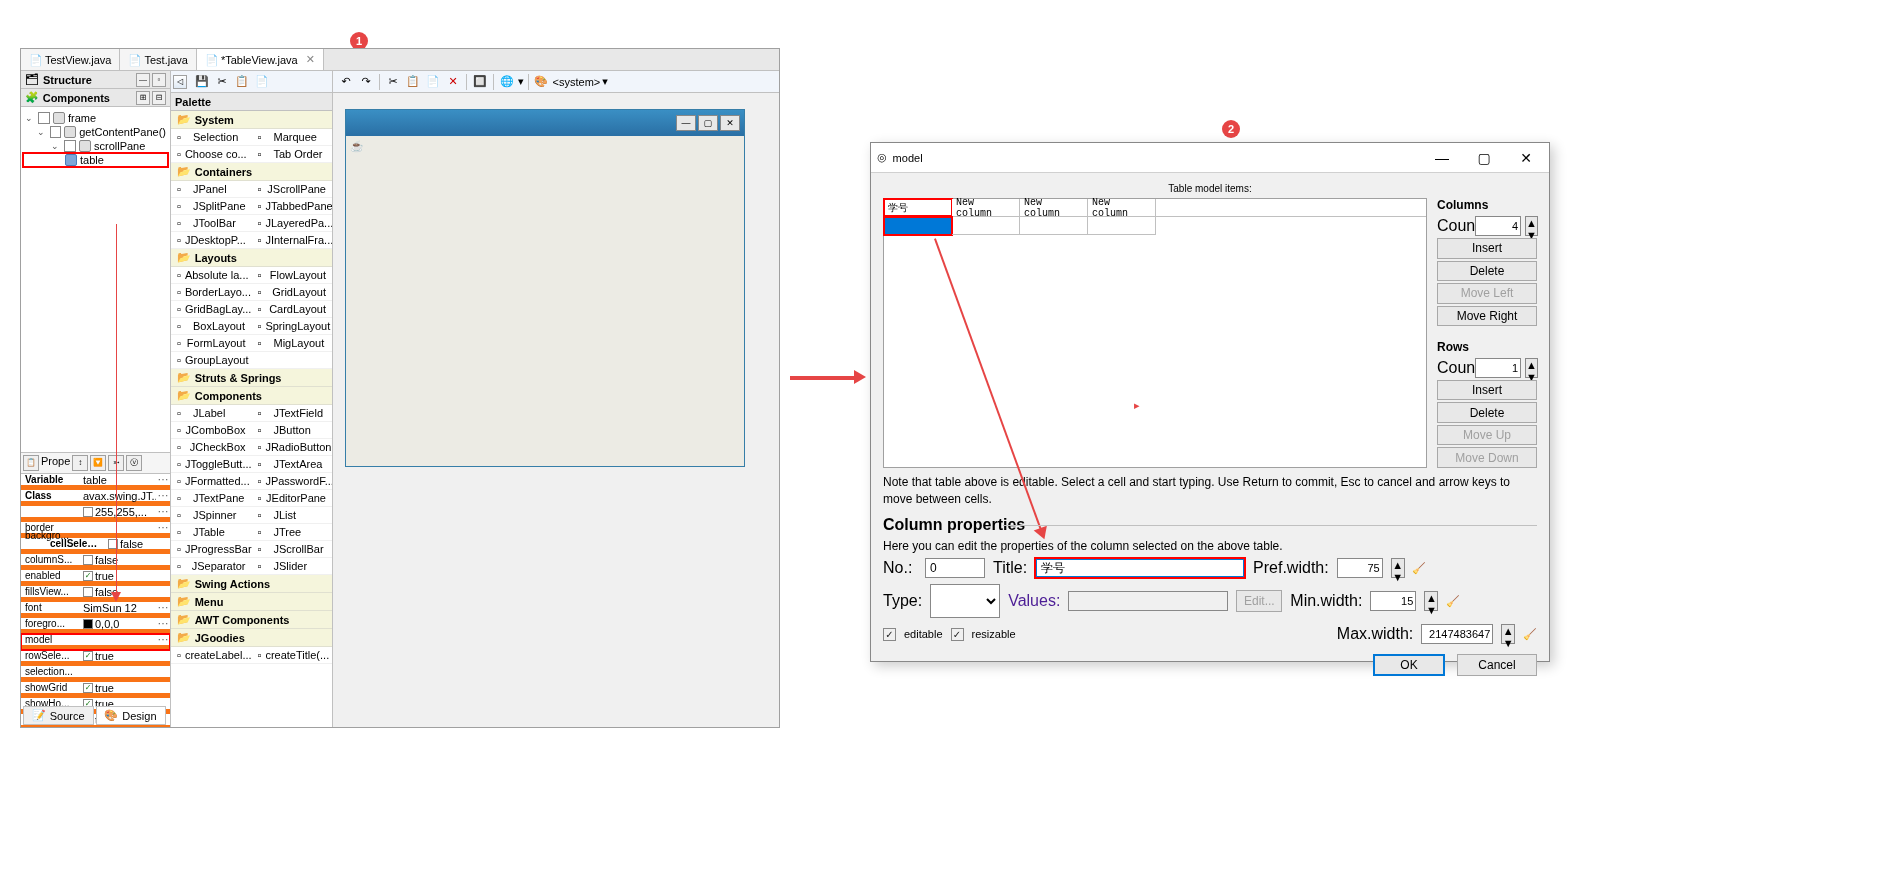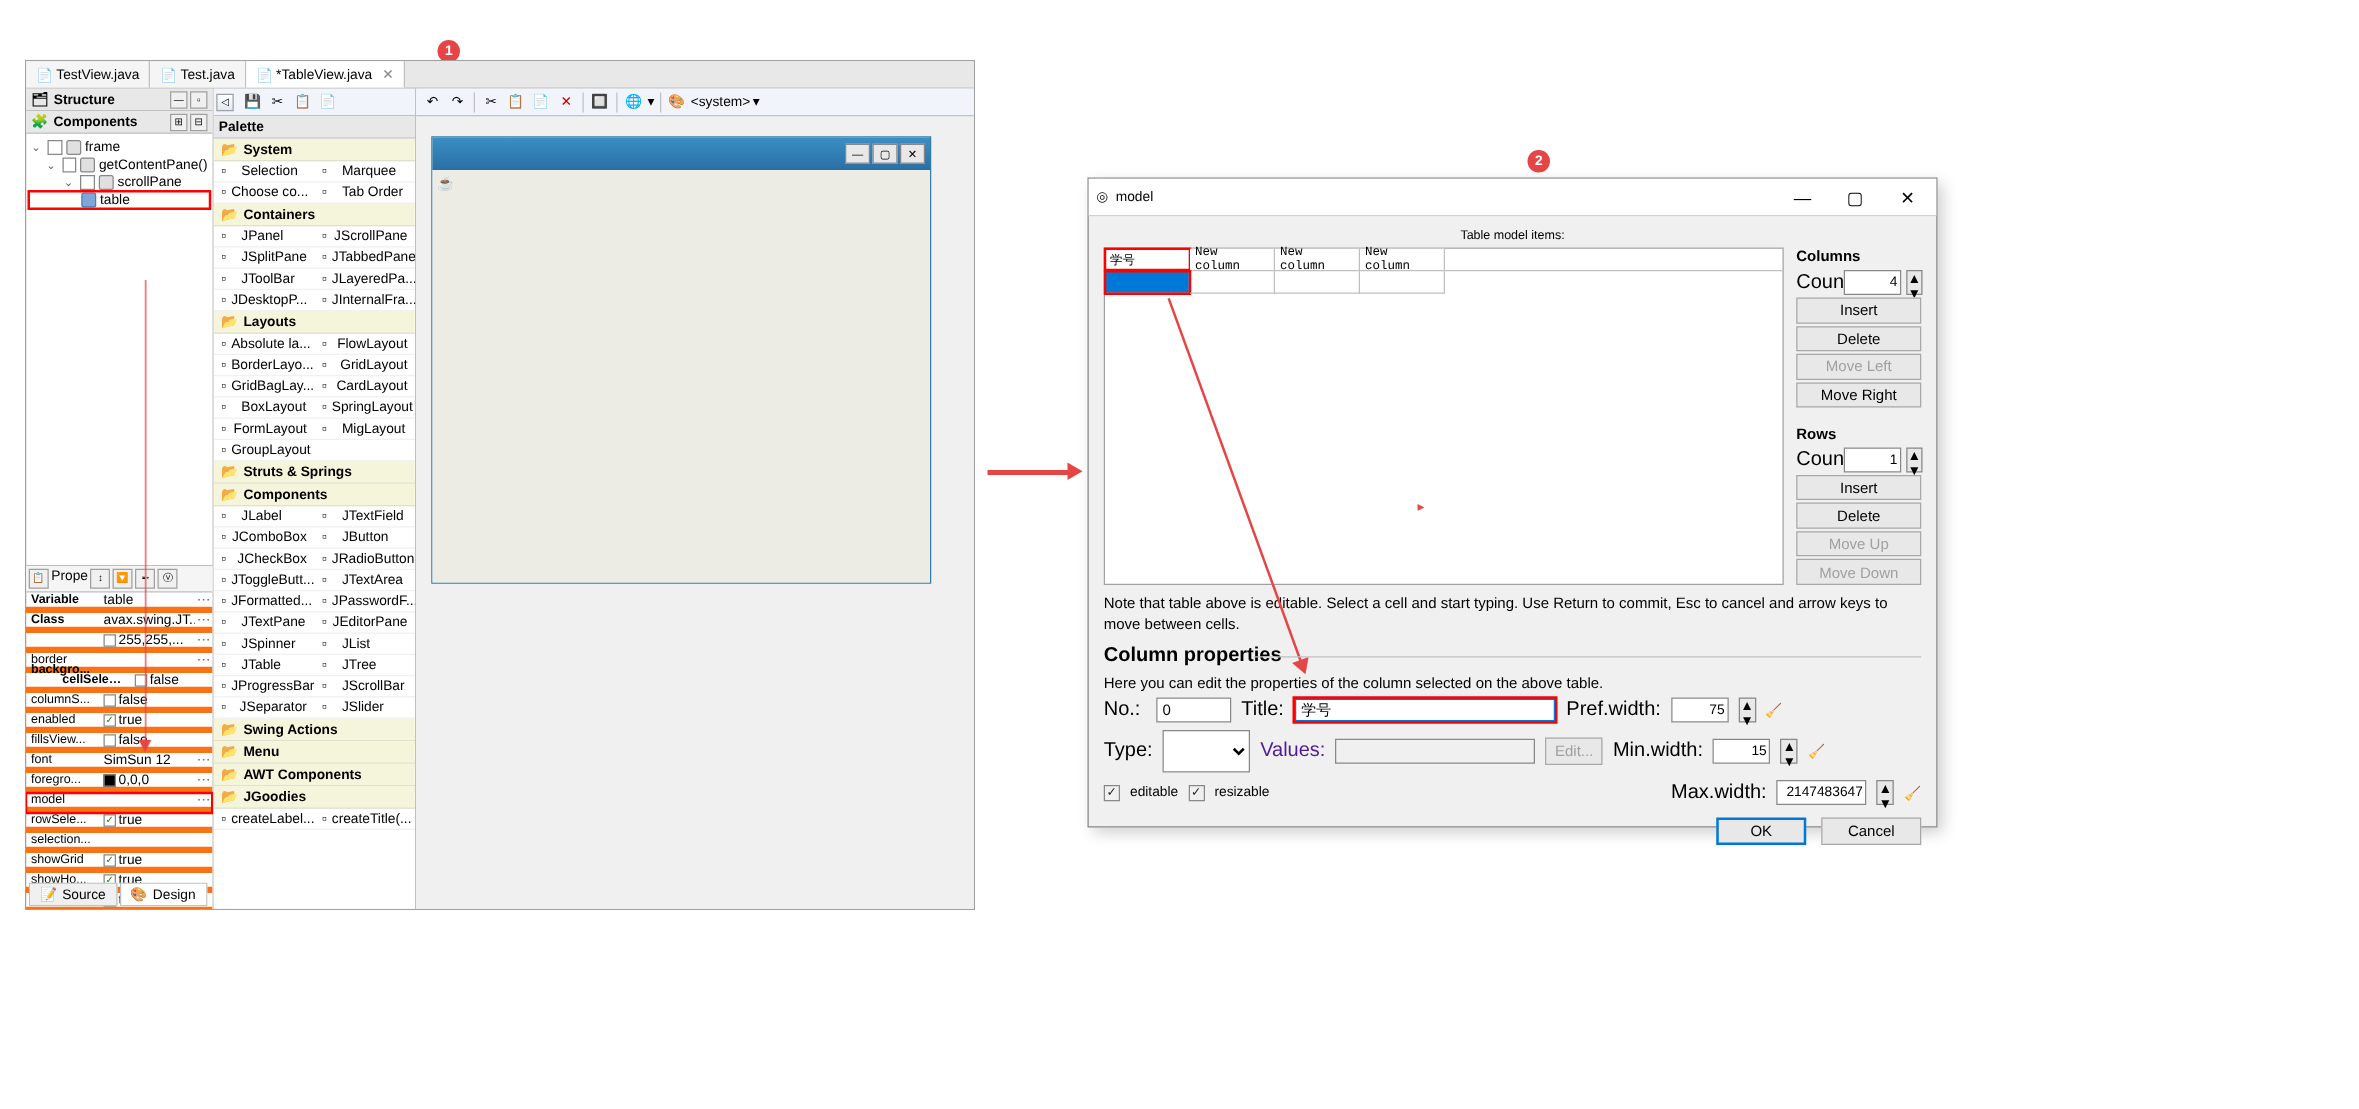--- a/index.html
+++ b/index.html
@@ -198,21 +198,21 @@
                 <div class="prop-dots">⋯</div>
               </div>
               <div class="prop-row">
                 <div class="prop-name" style="font-weight: bold;">Class</div>
                 <div class="prop-val">
                   <span>avax.swing.JT...</span>
                 </div>
                 <div class="prop-dots">⋯</div>
               </div>
               <div class="prop-row">
-                <div class="prop-name" style="font-weight: bold; margin-top: 48px;">backgro...</div>
+                <div class="prop-name" style="font-weight: normal; margin-top: 48px;">backgro...</div>
                 <div class="prop-val">
                   <span class="swatch" style="background: rgb(255, 255, 255);"></span>
                   <span>255,255,...</span>
                 </div>
                 <div class="prop-dots">⋯</div>
               </div>
               <div class="prop-row">
                 <div class="prop-name" style="font-weight: normal;">border</div>
                 <div class="prop-val">
                   <span></span>

